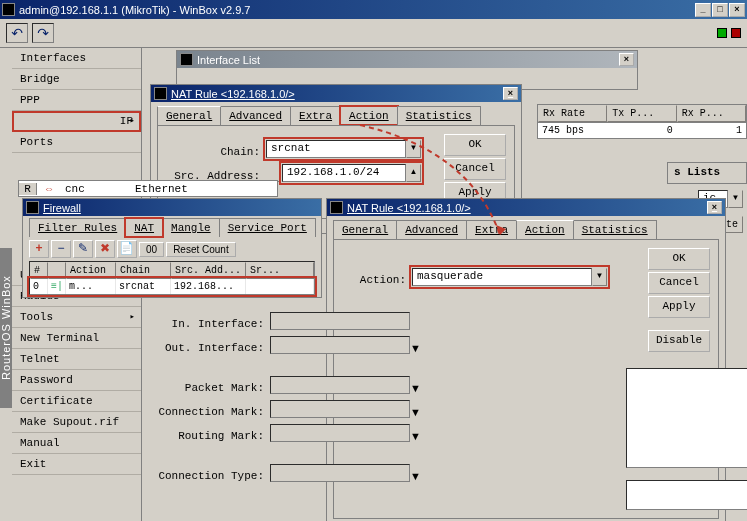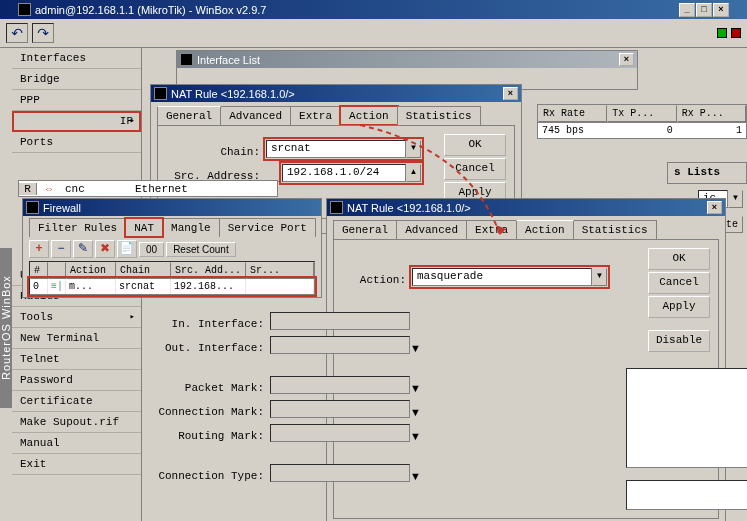--- a/index.html
+++ b/index.html
@@ -11,21 +11,21 @@
   width: 747px;
   height: 521px;
   overflow: hidden;
   position: relative;
 }
 .titlebar {
   background: linear-gradient(to right, #0a246a, #3a6ea5);
   height: 19px;
   display: flex;
   align-items: center;
-  padding: 0 18px;
+  padding: 0 2px;
   color: white;
   font-size: 11px;
 }
 .ti-icon { width:13px; height:13px; background:#000; margin-right:4px; border:1px solid #888; }
 .titlebar .spacer { flex:1; }
 .winbtns { display:flex; gap:1px; }
 .winbtn { width:16px; height:14px; background:#d4d0c8; border:1px outset #fff; font-size:9px; text-align:center; line-height:11px; color:#000; font-weight:bold; cursor:pointer; }
 
 .toolbar-row {
   background:#d4d0c8;
@@ -88,33 +88,34 @@
 }
 .panel-titlebar {
   background:linear-gradient(to right,#7a848e,#b0b6bc);
   height:17px;
   display:flex;
   align-items:center;
   padding:0 3px;
   color:#fff;
   font-size:11px;
 }
-.panel-titlebar.blue { background:linear-gradient(to right,#0a246a,#3a6ea5); }
+.panel-titlebar.blue { background:linear-gradient(to right,#0a246a,#3a6ea5);text-decoration:underline; }
 .panel-close { width:15px; height:13px; background:#d4d0c8; border:1px outset #fff; color:#000; font-weight:bold; font-size:9px; text-align:center; line-height:10px; cursor:pointer; margin-left:auto; }
 
 .tabs { display:flex; padding:4px 6px 0 6px; }
 .tab {
   padding:3px 8px;
   border:1px solid #808080;
   border-bottom:none;
   background:#d4d0c8;
   margin-right:-1px;
   cursor:pointer;
   font-family:"Courier New",monospace;
   font-size:11px;
+  text-decoration:underline;
 }
 .tab.active { background:#d4d0c8; border-top:1px solid #fff; position:relative; z-index:2; }
 .tab.hl { outline:2px solid #c0392b; outline-offset:-1px; }
 .tab-body { border:1px solid #808080; margin:0 6px 6px 6px; padding:8px; background:#d4d0c8; }
 
 .field-row { display:flex; align-items:flex-end; margin:6px 0; }
 .field-label { width:130px; text-align:right; padding-right:6px; font-family:"Courier New",monospace; }
 .field-input {
   border:1px inset #808080;
   background:#fff;

